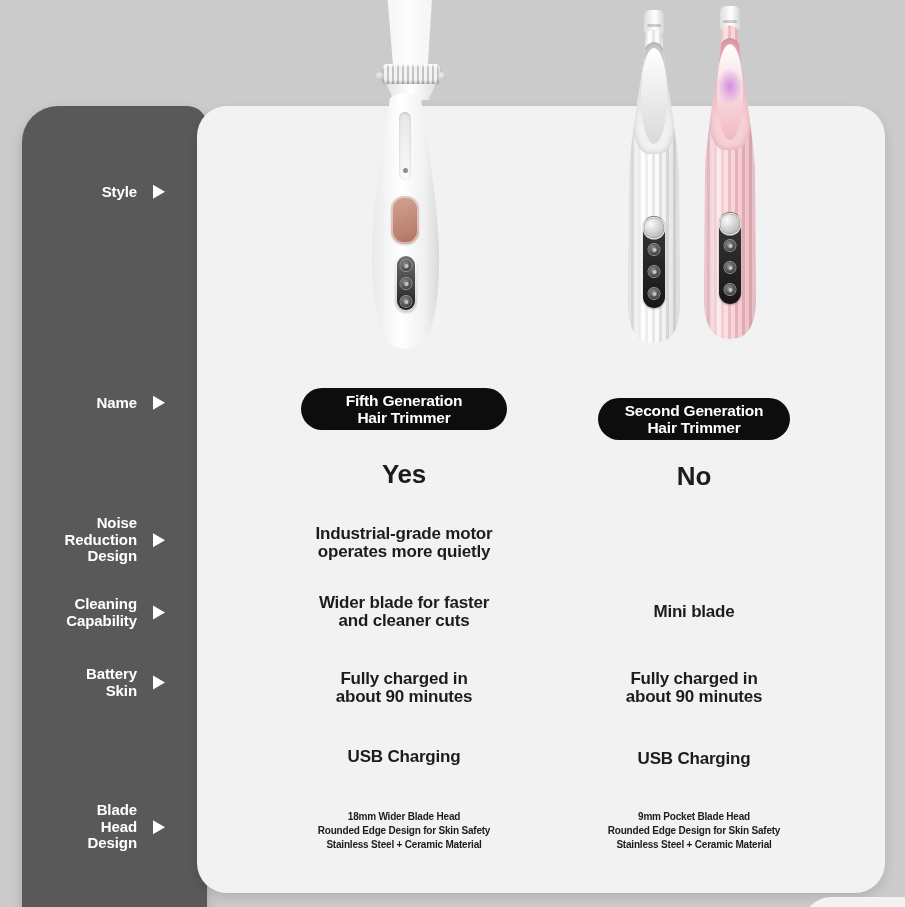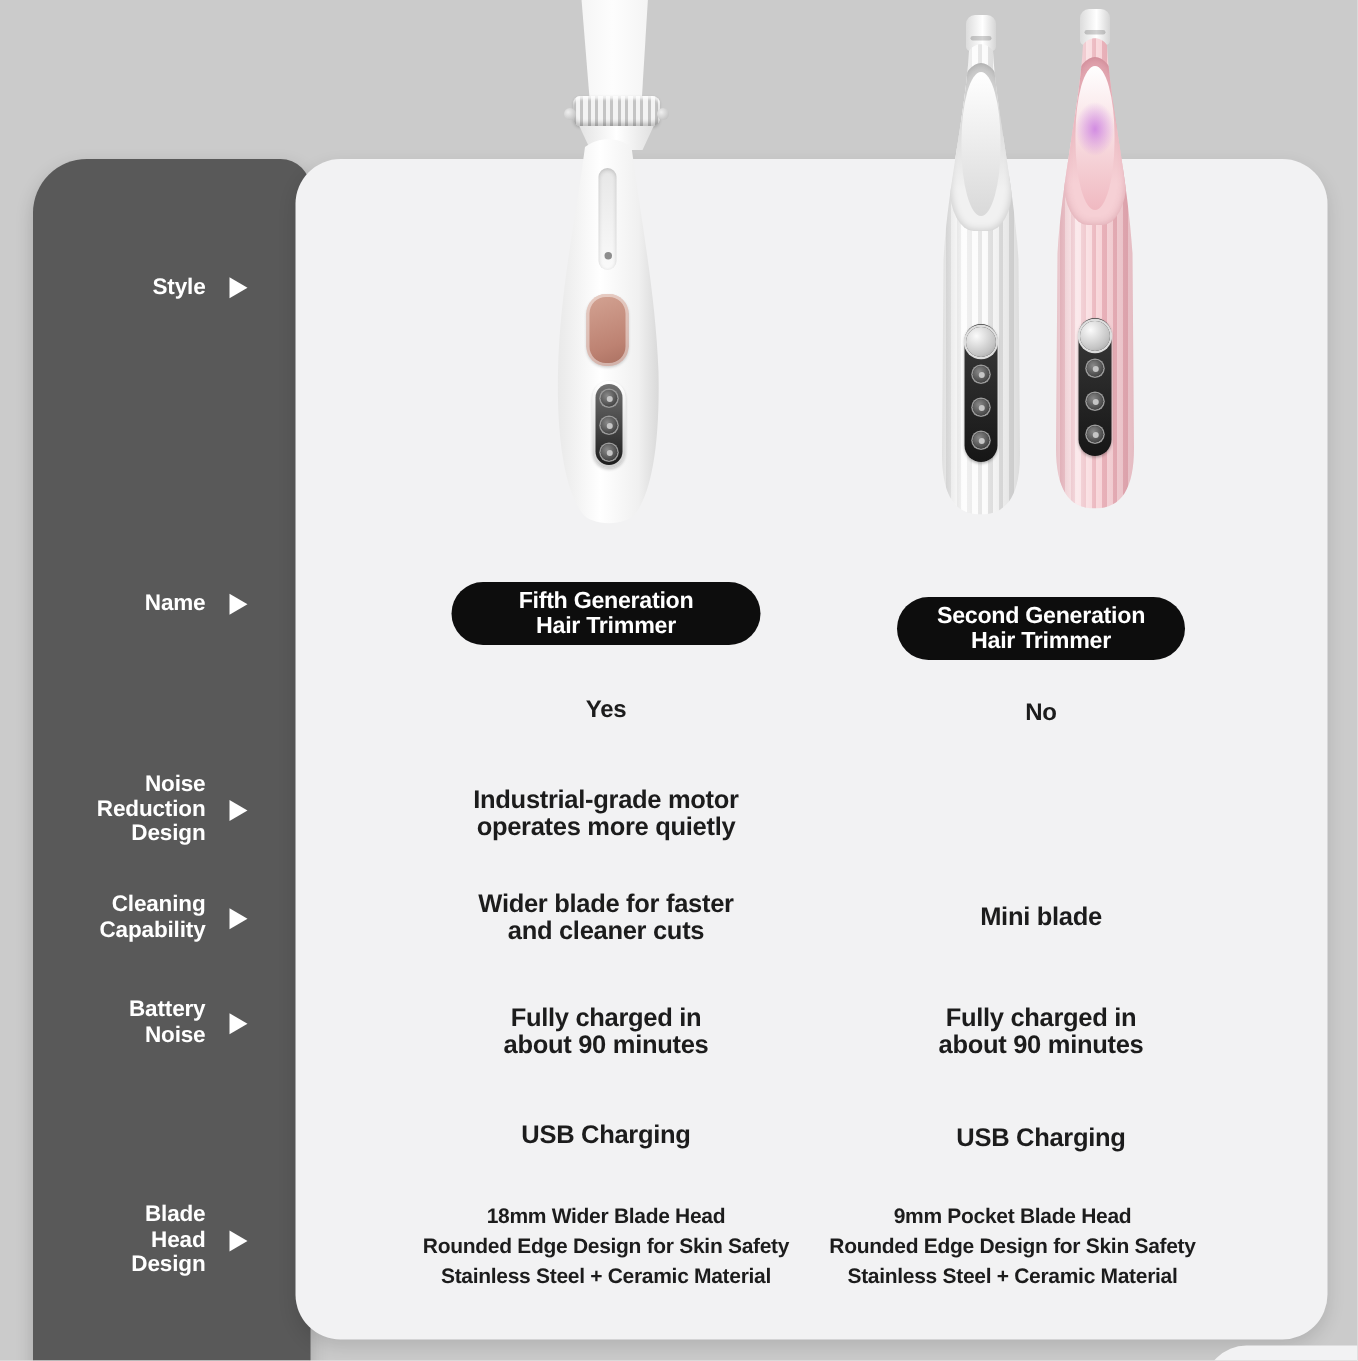--- a/index.html
+++ b/index.html
@@ -20,23 +20,23 @@
   .side-item{position:absolute;left:0;width:143px;display:flex;align-items:center;
     justify-content:flex-end;gap:16px;transform:translateY(-50%);}
   .side-label{color:#ffffff;font-size:15px;font-weight:700;line-height:1.1;
     text-align:right;white-space:pre-line;letter-spacing:-0.1px;}
   .tri{width:0;height:0;border-left:12px solid #ffffff;
     border-top:7.5px solid transparent;border-bottom:7.5px solid transparent;flex:0 0 auto;}
 
   
   .cell{position:absolute;transform:translate(-50%,-50%);text-align:center;
     white-space:pre-line;color:var(--text,#1c1c1c);font-weight:700;width:330px;letter-spacing:-0.2px;}
-  .sz-lg{font-size:16px;}
+  .sz-lg{font-size:26px;}
   .sz-md{font-size:17px;line-height:1.06;}
-  .sz-sm{font-size:14px;line-height:1.42;font-weight:700;}
+  .sz-sm{font-size:10px;line-height:1.42;font-weight:700;}
   .pill{position:absolute;transform:translateX(-50%);height:42px;border-radius:22px;
     background:var(--badge,#0d0d0d);color:#fff;display:flex;flex-direction:column;
     justify-content:center;align-items:center;text-align:center;white-space:pre-line;
     font-size:15.5px;font-weight:700;line-height:1.1;letter-spacing:-0.2px;}
 
   
   .ltrim{position:absolute;left:350px;top:0;width:130px;height:360px;}
   .ltrim .strap{position:absolute;left:0;top:0;width:130px;height:64px;
     background:linear-gradient(90deg,#e8e8e8,#fdfdfd 45%,#e2e2e2);
     clip-path:polygon(29% 0,63% 0,60% 100%,33% 100%);}
@@ -113,21 +113,21 @@
 Design</span>
       <span class="tri"></span>
     </div>
     <div class="side-item" style="top:506px">
       <span class="side-label txt">Cleaning
 Capability</span>
       <span class="tri"></span>
     </div>
     <div class="side-item" style="top:576px">
       <span class="side-label txt">Battery
-Noise</span>
+Skin</span>
       <span class="tri"></span>
     </div>
     <div class="side-item" style="top:721px">
       <span class="side-label txt">Blade
 Head
 Design</span>
       <span class="tri"></span>
     </div>
   </div>
 
@@ -152,21 +152,21 @@
 about 90 minutes</div>
     <div class="cell sz-md" style="left:497px;top:582px">Fully charged in
 about 90 minutes</div>
 
     <div class="cell sz-md" style="left:207px;top:651px">USB Charging</div>
     <div class="cell sz-md" style="left:497px;top:653px">USB Charging</div>
 
     <div class="cell sz-sm" style="left:207px;top:725px">18mm Wider Blade Head
 Rounded Edge Design for Skin Safety
 Stainless Steel + Ceramic Material</div>
-    <div class="cell sz-sm" style="left:478px;top:725px">9mm Pocket Blade Head
+    <div class="cell sz-sm" style="left:497px;top:725px">9mm Pocket Blade Head
 Rounded Edge Design for Skin Safety
 Stainless Steel + Ceramic Material</div>
   </div>
 
   <div class="ltrim">
     <div class="strap"></div>
     <div class="teeth"></div>
     <div class="screw" style="left:26px"></div>
     <div class="screw" style="left:88px"></div>
     <div class="neck"></div>

